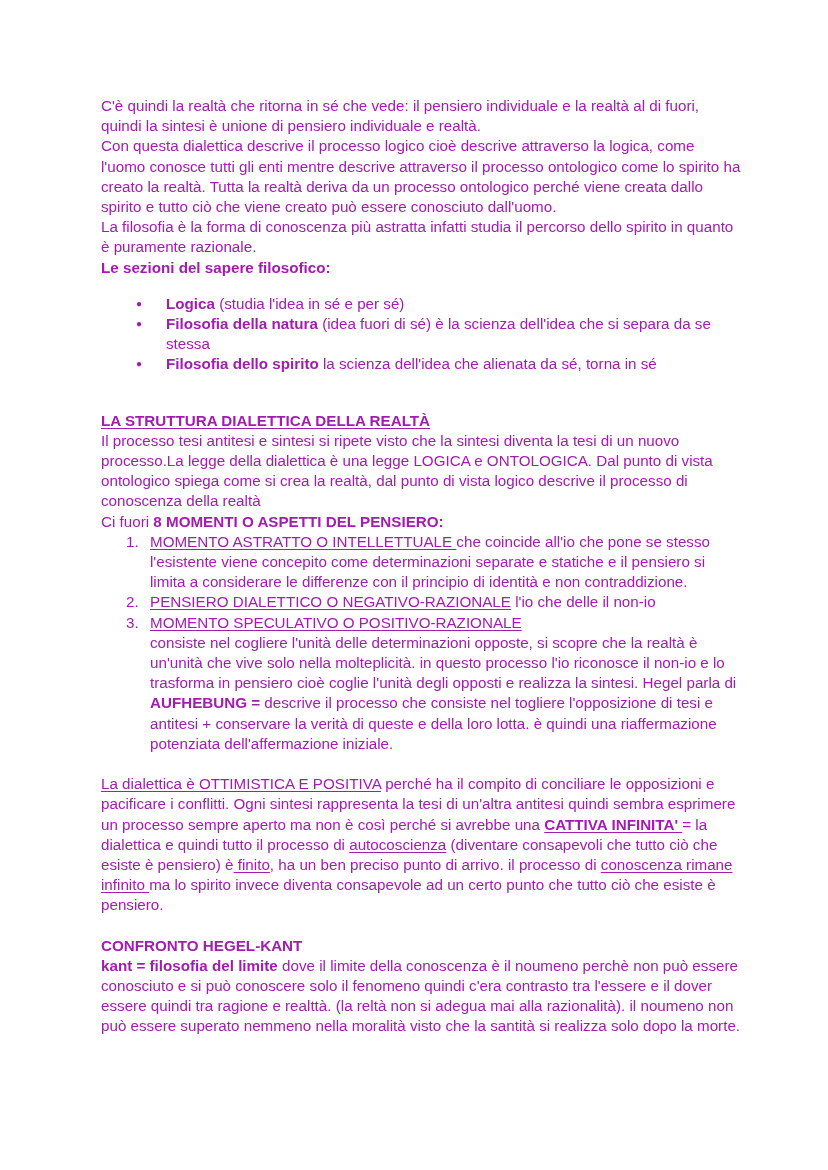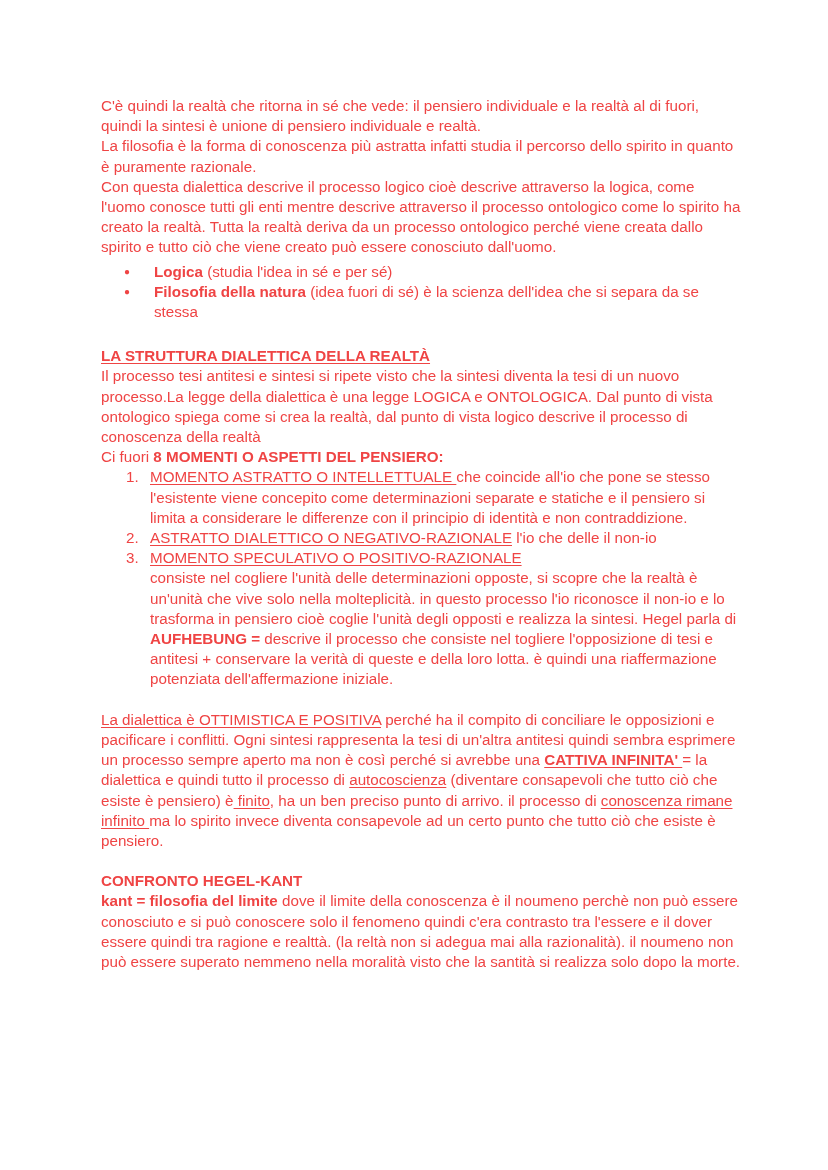--- a/index.html
+++ b/index.html
@@ -1,61 +1,63 @@
 <!DOCTYPE html>
 <html><head>
 <meta charset="utf-8">
 <style>
   html, body { margin: 0; padding: 0; background: #ffffff; }
   body { width: 828px; height: 1170px; position: relative; overflow: hidden; }
   .page {
     position: absolute; left: 101px; top: 96px; width: 640px;
     font-family: "Liberation Sans", sans-serif;
-    font-size: 15.2px; line-height: 20.2px; color: #ef4444;
+    font-size: 15.2px; line-height: 20.2px; color: #a21caf;
   }
   p { margin: 0; }
   b { font-weight: bold; }
   u { text-decoration: underline; text-underline-offset: 2px; }
-  ul.bullets { margin: 4px; padding-left: 49px; list-style: none; }
+  ul.bullets { margin: 16px; padding-left: 49px; list-style: none; }
   ul.bullets li { position: relative; }
   ul.bullets li::before {
     content: "\25CF"; position: absolute; left: -30px; top: 0; font-size: 10px;
   }
   ol.moments { margin: 0; padding-left: 49px; list-style: none; }
   ol.moments li { position: relative; }
   .num { position: absolute; left: -24px; top: 0; }
   .gap { height: 20px; }
 </style>
 </head>
 <body>
 
 <div class="page">
   <p>C'è quindi la realtà che ritorna in sé che vede: il pensiero individuale e la realtà al di fuori, quindi la sintesi è unione di pensiero individuale e realtà.</p>
+  <p>Con questa dialettica descrive il processo logico cioè descrive attraverso la logica, come l'uomo conosce tutti gli enti mentre descrive attraverso il processo ontologico come lo spirito ha creato la realtà. Tutta la realtà deriva da un processo ontologico perché viene creata dallo spirito e tutto ciò che viene creato può essere conosciuto dall'uomo.</p>
   <p>La filosofia è la forma di conoscenza più astratta infatti studia il percorso dello spirito in quanto è puramente razionale.</p>
-  <p>Con questa dialettica descrive il processo logico cioè descrive attraverso la logica, come l'uomo conosce tutti gli enti mentre descrive attraverso il processo ontologico come lo spirito ha creato la realtà. Tutta la realtà deriva da un processo ontologico perché viene creata dallo spirito e tutto ciò che viene creato può essere conosciuto dall'uomo.</p>
 
+  <p><b>Le sezioni del sapere filosofico:</b></p>
   <ul class="bullets">
     <li><b>Logica</b><span> (studia l'idea in sé e per sé)</span></li>
     <li><b>Filosofia della natura</b><span> (idea fuori di sé) è la scienza dell'idea che si separa da se stessa</span></li>
+    <li><b>Filosofia dello spirito</b><span> la scienza dell'idea che alienata da sé, torna in sé</span></li>
   </ul>
 
   <div class="gap"></div>
 
   <p><b><u>LA STRUTTURA DIALETTICA DELLA REALTÀ</u></b></p>
   <p>Il processo tesi antitesi e sintesi si ripete visto che la sintesi diventa la tesi di un nuovo processo.La legge della dialettica è una legge LOGICA e ONTOLOGICA. Dal punto di vista ontologico spiega come si crea la realtà, dal punto di vista logico descrive il processo di conoscenza della realtà</p>
   <p><span>Ci fuori </span><b>8 MOMENTI O ASPETTI DEL PENSIERO:</b></p>
 
   <ol class="moments">
     <li>
       <span class="num">1.</span>
       <u>MOMENTO ASTRATTO O INTELLETTUALE </u><span>che coincide all'io che pone se stesso l'esistente viene concepito come determinazioni separate e statiche e il pensiero si limita a considerare le differenze con il principio di identità e non contraddizione.</span>
     </li>
     <li>
       <span class="num">2.</span>
-      <u>ASTRATTO DIALETTICO O NEGATIVO-RAZIONALE</u><span> l'io che delle il non-io</span><br>
+      <u>PENSIERO DIALETTICO O NEGATIVO-RAZIONALE</u><span> l'io che delle il non-io</span><br>
     </li>
     <li>
       <span class="num">3.</span>
       <u>MOMENTO SPECULATIVO O POSITIVO-RAZIONALE</u><br>
       <span>consiste nel cogliere l'unità delle determinazioni opposte, si scopre che la realtà è un'unità che vive solo nella molteplicità. in questo processo l'io riconosce il non-io e lo trasforma in pensiero cioè coglie l'unità degli opposti e realizza la sintesi. Hegel parla di </span><b>AUFHEBUNG =</b><span> descrive il processo che consiste nel togliere l'opposizione di tesi e antitesi + conservare la verità di queste e della loro lotta. è quindi una riaffermazione potenziata dell'affermazione iniziale.</span>
     </li>
   </ol>
 
   <div class="gap"></div>
 

